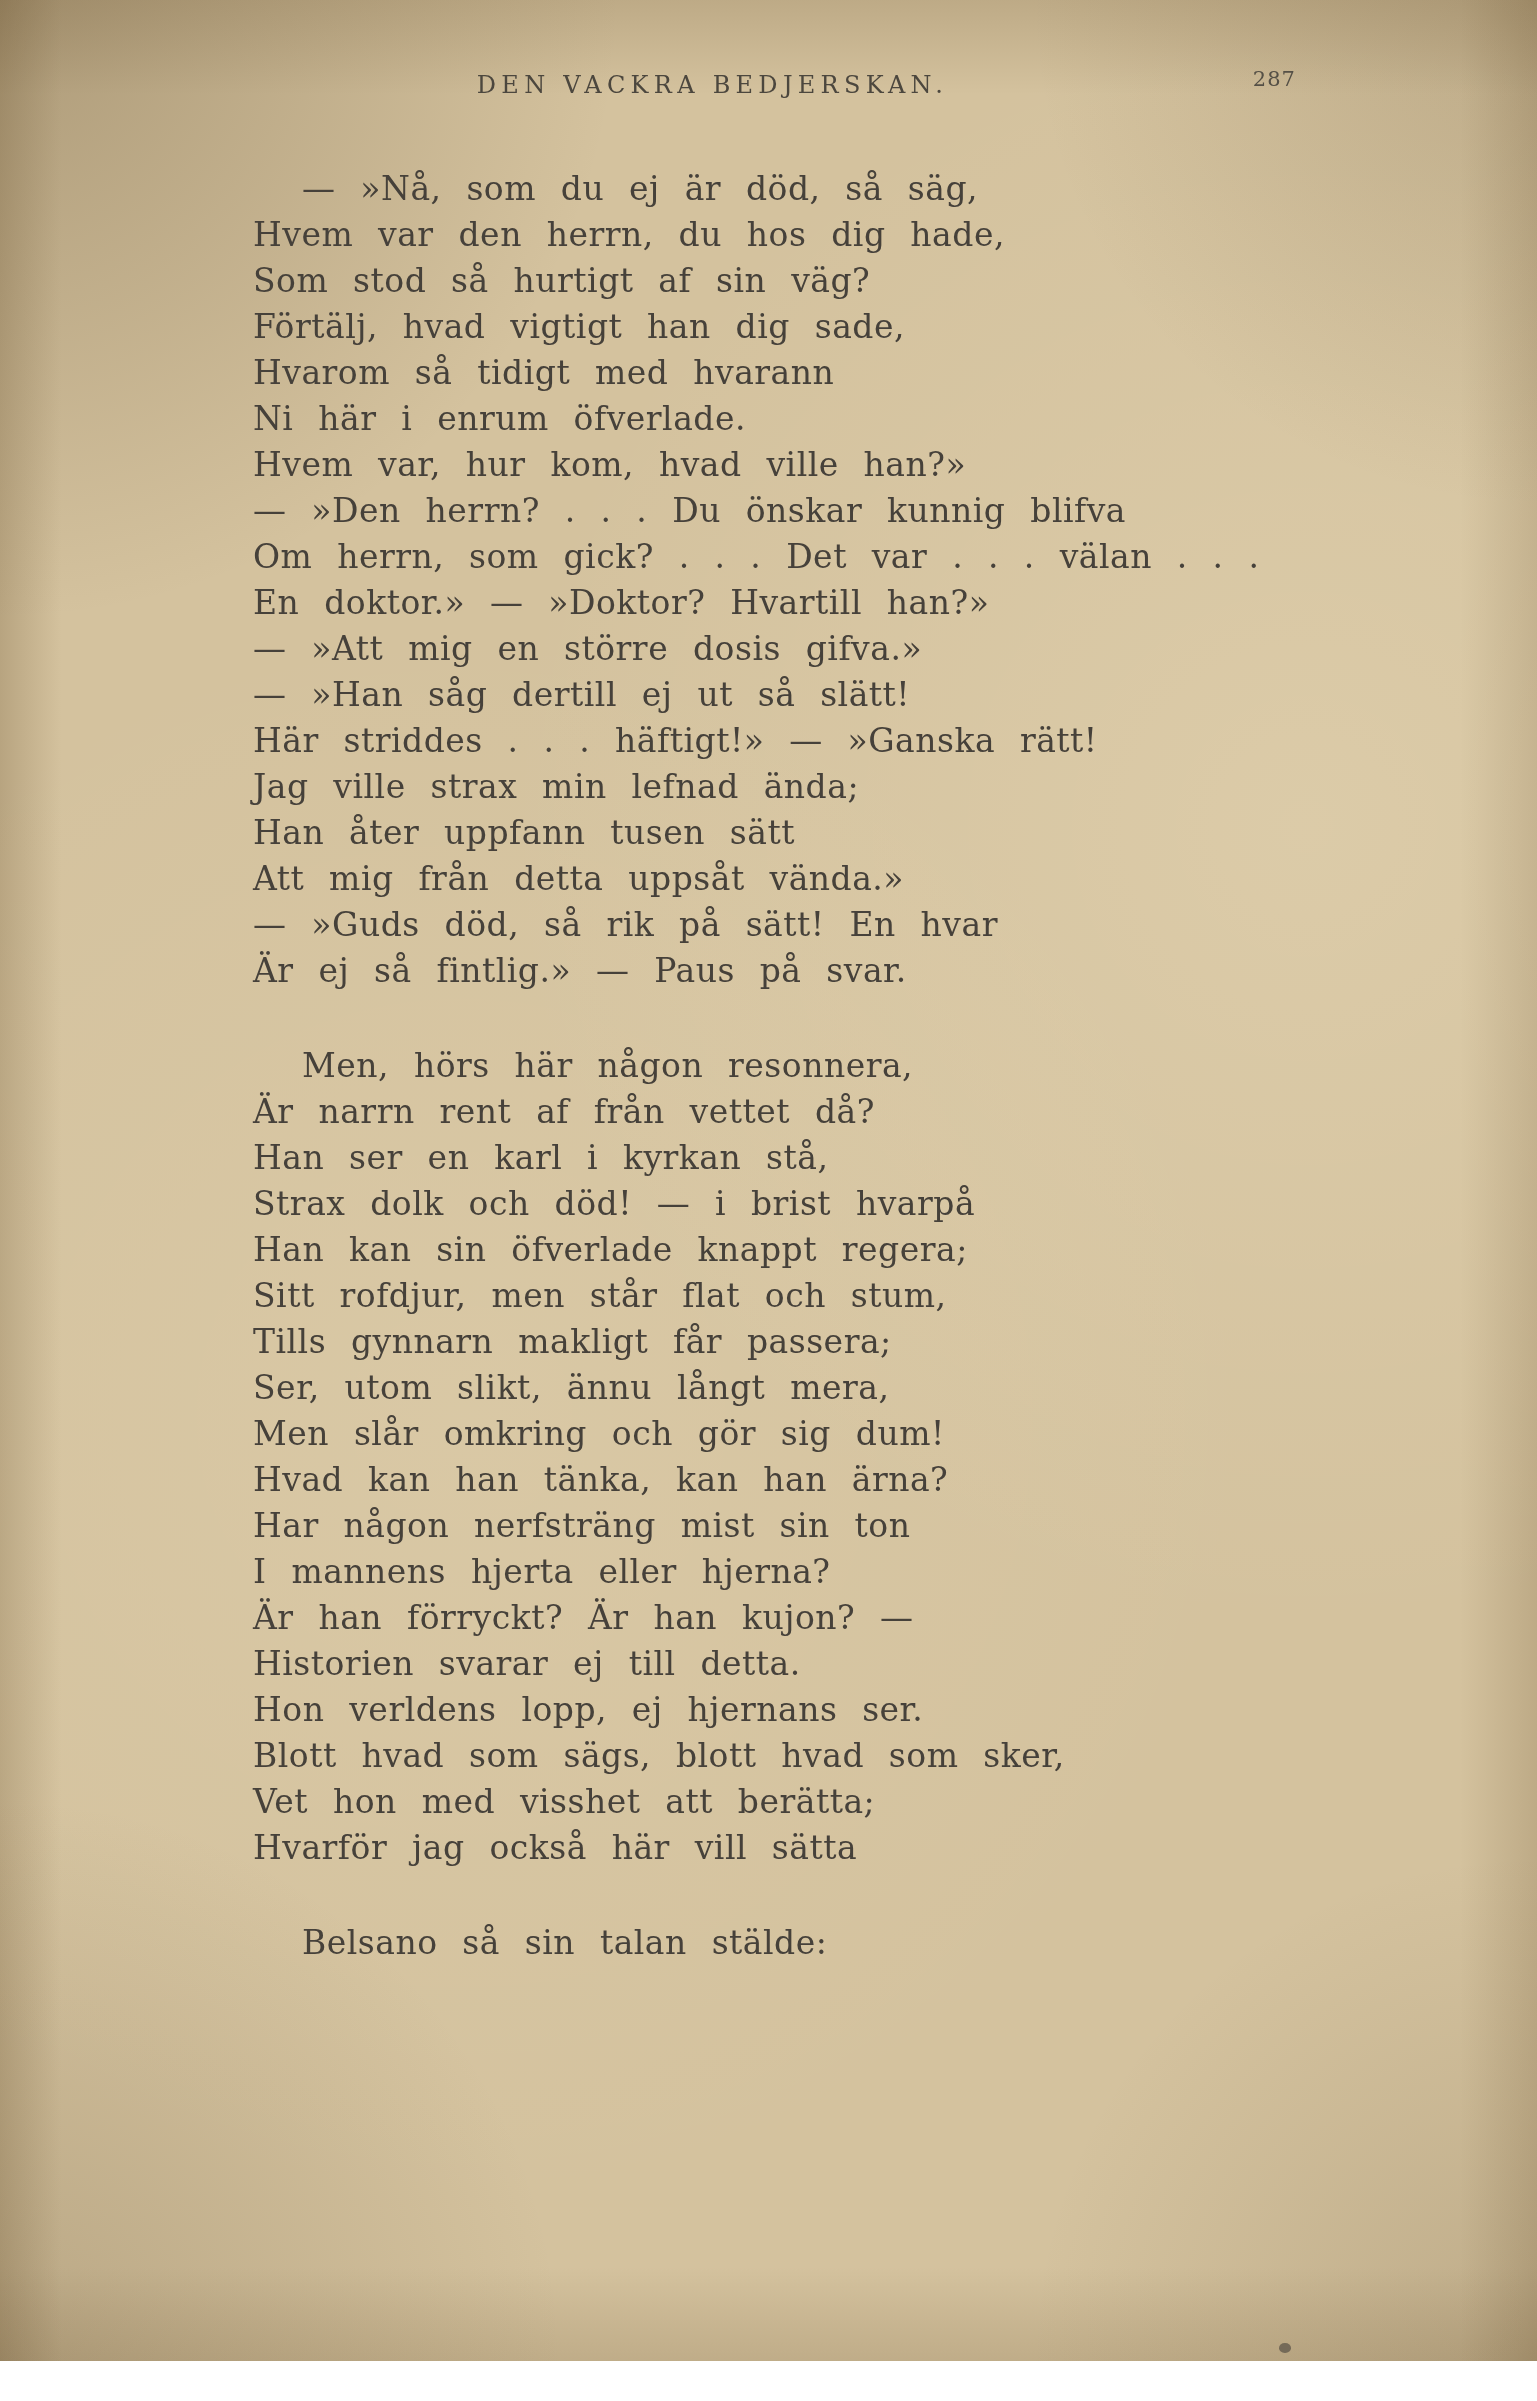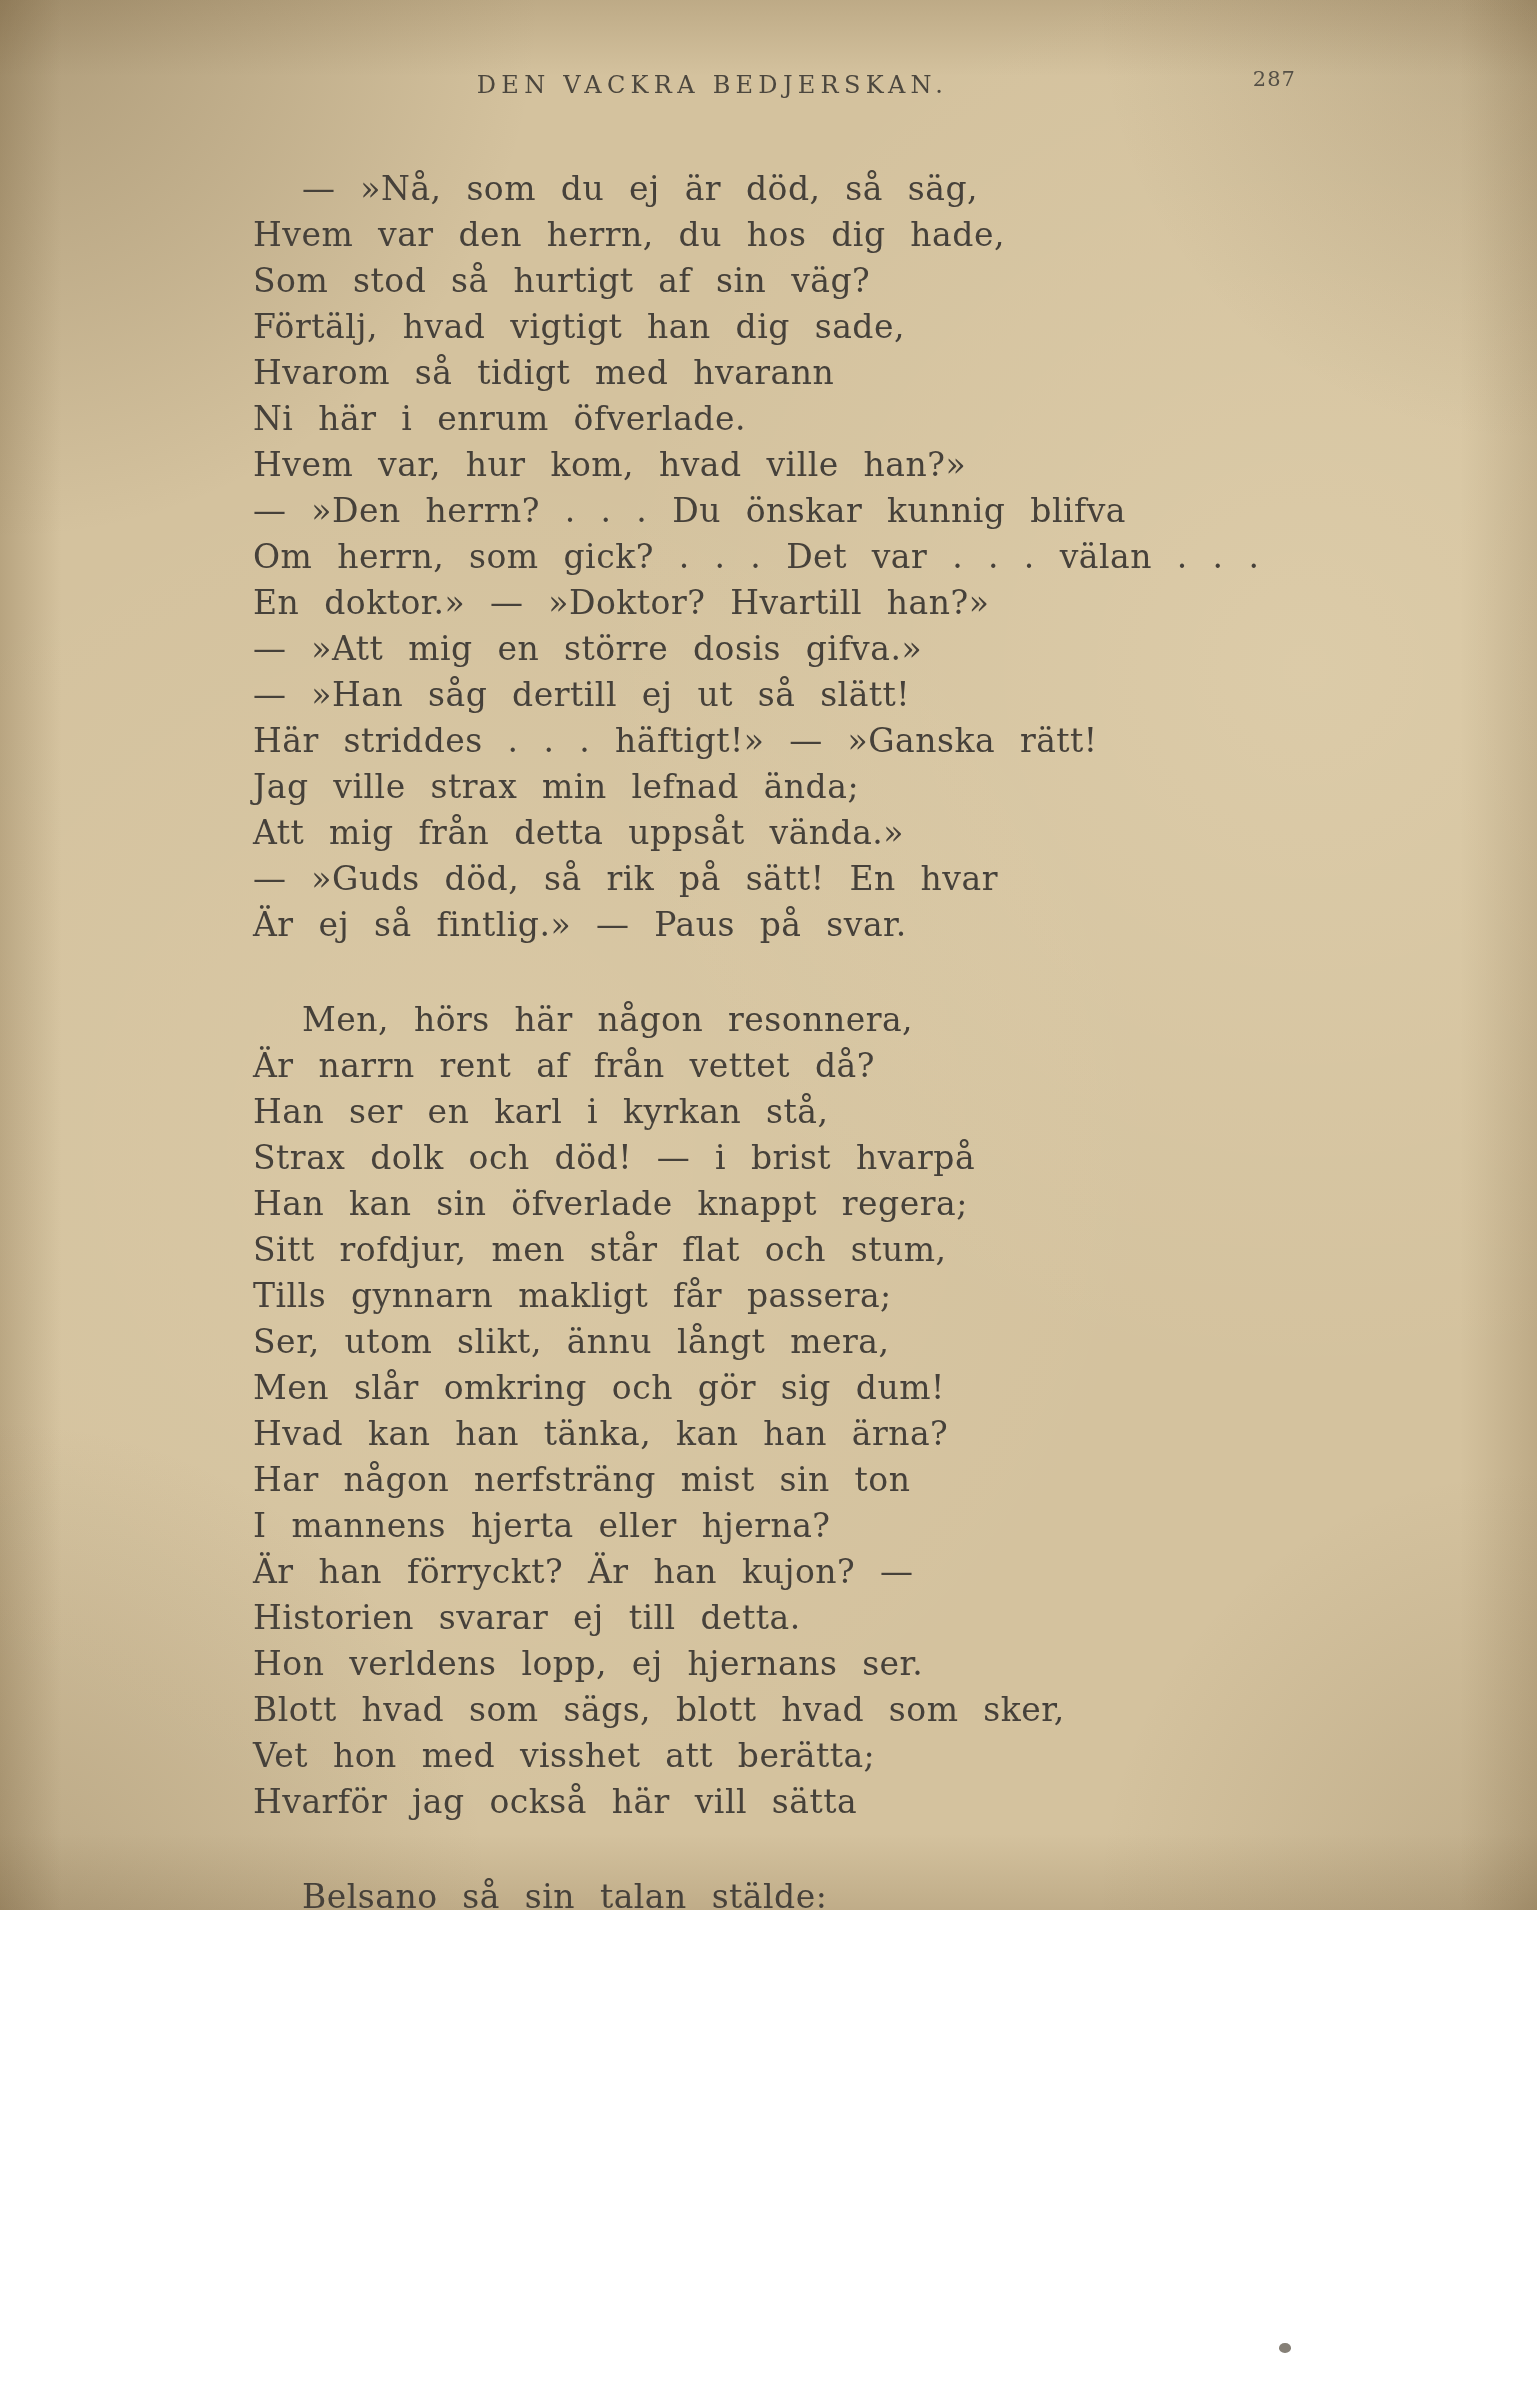--- a/index.html
+++ b/index.html
@@ -8,21 +8,21 @@
   }
   body {
     width: 1537px;
     height: 2401px;
     overflow: hidden;
     font-family: "DejaVu Serif", "Liberation Serif", serif;
   }
   .page {
     position: relative;
     width: 1537px;
-    height: 1910px;
+    height: 2361px;
     background:
       radial-gradient(circle at 0% 0%, rgba(92,72,42,0.32), rgba(92,72,42,0) 22%),
       radial-gradient(circle at 100% 0%, rgba(92,72,42,0.20), rgba(92,72,42,0) 18%),
       radial-gradient(circle at 0% 100%, rgba(92,72,42,0.22), rgba(92,72,42,0) 20%),
       radial-gradient(circle at 100% 100%, rgba(92,72,42,0.18), rgba(92,72,42,0) 18%),
       radial-gradient(circle at 85% 35%, rgba(255,244,214,0.18), rgba(255,244,214,0) 40%),
       radial-gradient(circle at 30% 60%, rgba(255,244,214,0.12), rgba(255,244,214,0) 45%),
       linear-gradient(to right, rgba(110,86,50,0.28), rgba(110,86,50,0) 4%, rgba(110,86,50,0) 95%, rgba(110,86,50,0.22) 100%),
       linear-gradient(to bottom, rgba(110,86,50,0.22), rgba(110,86,50,0) 4%, rgba(110,86,50,0) 96%, rgba(110,86,50,0.20) 100%),
       #d4c29e;
@@ -102,20 +102,21 @@
           <div class="line">Hvarom så tidigt med hvarann</div>
           <div class="line">Ni här i enrum öfverlade.</div>
           <div class="line">Hvem var, hur kom, hvad ville han?»</div>
           <div class="line">— »Den herrn? . . . Du önskar kunnig blifva</div>
           <div class="line">Om herrn, som gick? . . . Det var . . . välan . . .</div>
           <div class="line">En doktor.» — »Doktor? Hvartill han?»</div>
           <div class="line">— »Att mig en större dosis gifva.»</div>
           <div class="line">— »Han såg dertill ej ut så slätt!</div>
           <div class="line">Här striddes . . . häftigt!» — »Ganska rätt!</div>
           <div class="line">Jag ville strax min lefnad ända;</div>
+          <div class="line">Han åter uppfann tusen sätt</div>
           <div class="line">Att mig från detta uppsåt vända.»</div>
           <div class="line">— »Guds död, så rik på sätt! En hvar</div>
           <div class="line">Är ej så fintlig.» — Paus på svar.</div>
         </div>
         <div class="stanza">
           <div class="line">Men, hörs här någon resonnera,</div>
           <div class="line">Är narrn rent af från vettet då?</div>
           <div class="line">Han ser en karl i kyrkan stå,</div>
           <div class="line">Strax dolk och död! — i brist hvarpå</div>
           <div class="line">Han kan sin öfverlade knappt regera;</div>

